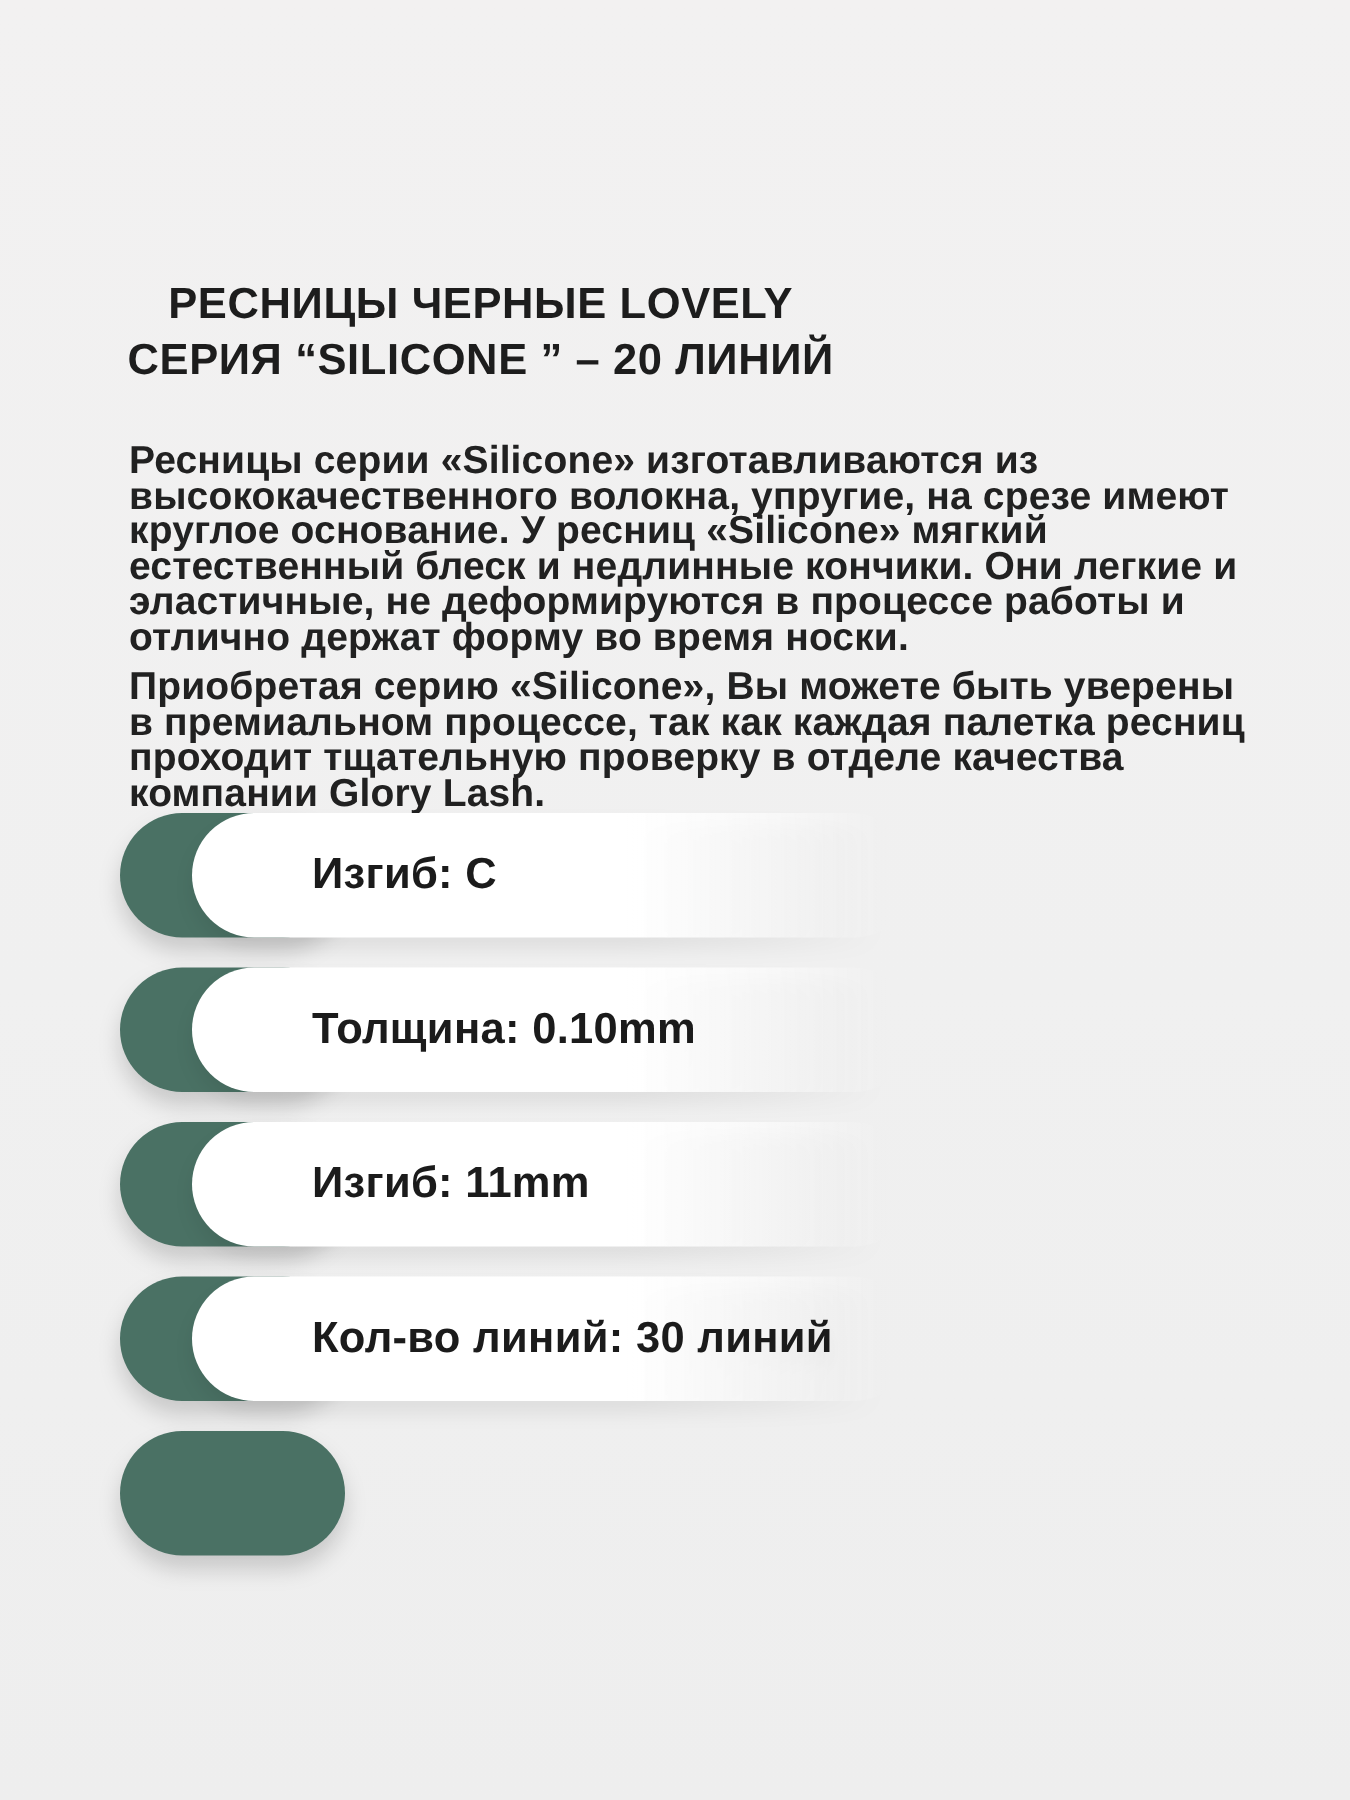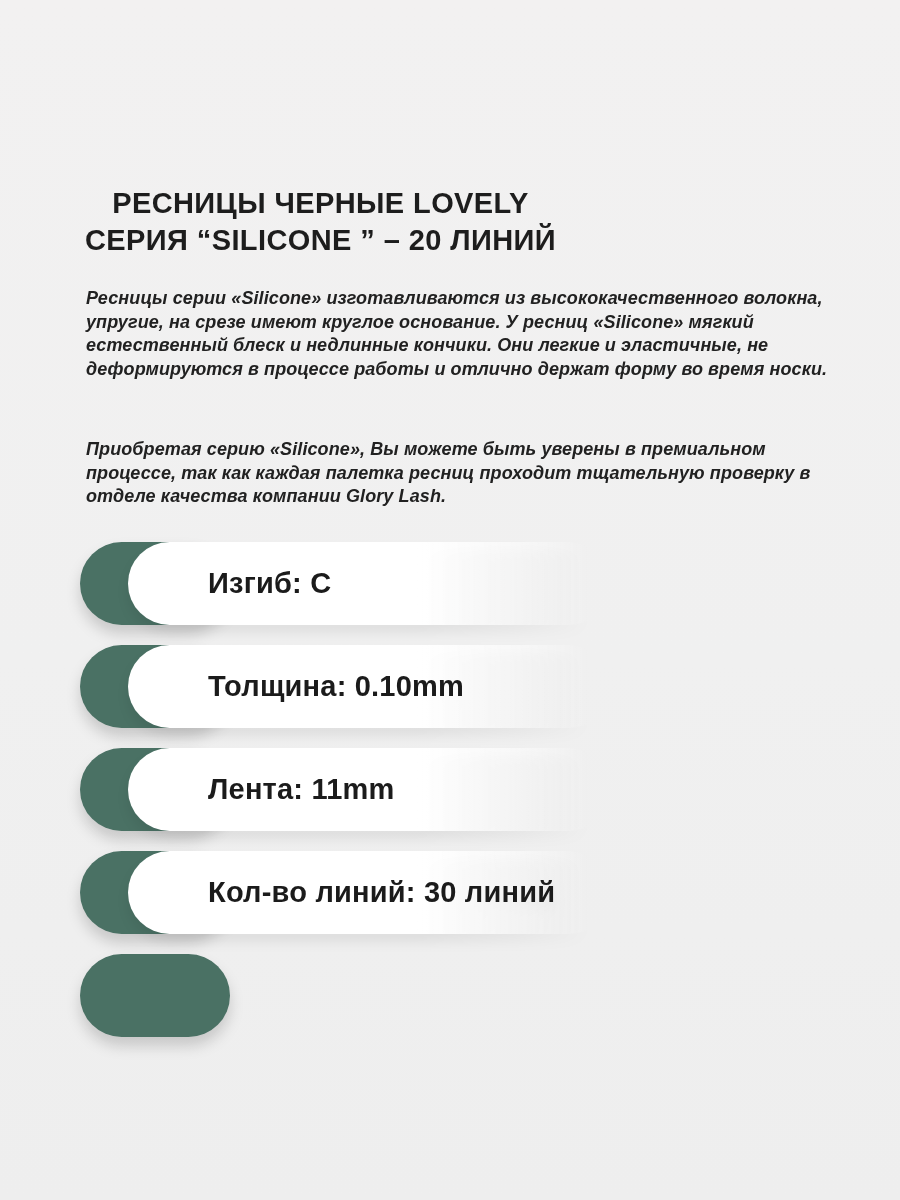--- a/index.html
+++ b/index.html
@@ -23,26 +23,25 @@
     letter-spacing: 0.4px;
     color: #1d1d1d;
     text-transform: uppercase;
     text-align: center;
   }
   .title span { display: block; }
   .para {
     position: absolute;
     left: 86px;
     width: 750px;
-    font-size: 18px;
+    font-size: 26px;
     line-height: 23.5px;
     font-weight: 600;
     letter-spacing: 0.1px;
     color: #212121;
-    font-style: italic;
   }
   .para-1 { top: 269px; }
   .para-2 { top: 420px; }
   .pills {
     position: absolute;
     left: 80px; top: 542px;
     display: flex;
     flex-direction: column;
     gap: 20px;
   }
@@ -105,21 +104,21 @@
     <div class="pill">
       <div class="pill-green"></div>
       <div class="pill-white">
         <span class="pill-label">Толщина: 0.10mm</span>
       </div>
     </div>
 
     <div class="pill">
       <div class="pill-green"></div>
       <div class="pill-white">
-        <span class="pill-label">Лента: 11mm</span>
+        <span class="pill-label">Изгиб: 11mm</span>
       </div>
     </div>
 
     <div class="pill">
       <div class="pill-green"></div>
       <div class="pill-white">
         <span class="pill-label">Кол-во линий: 30 линий</span>
       </div>
     </div>
 

